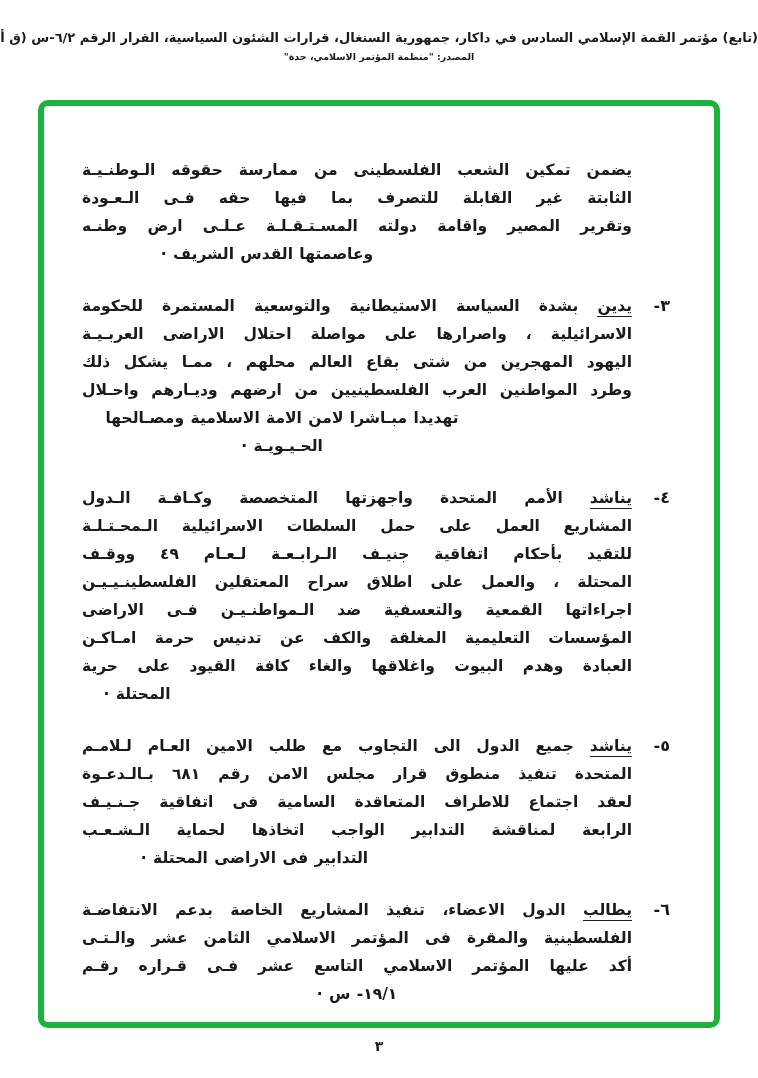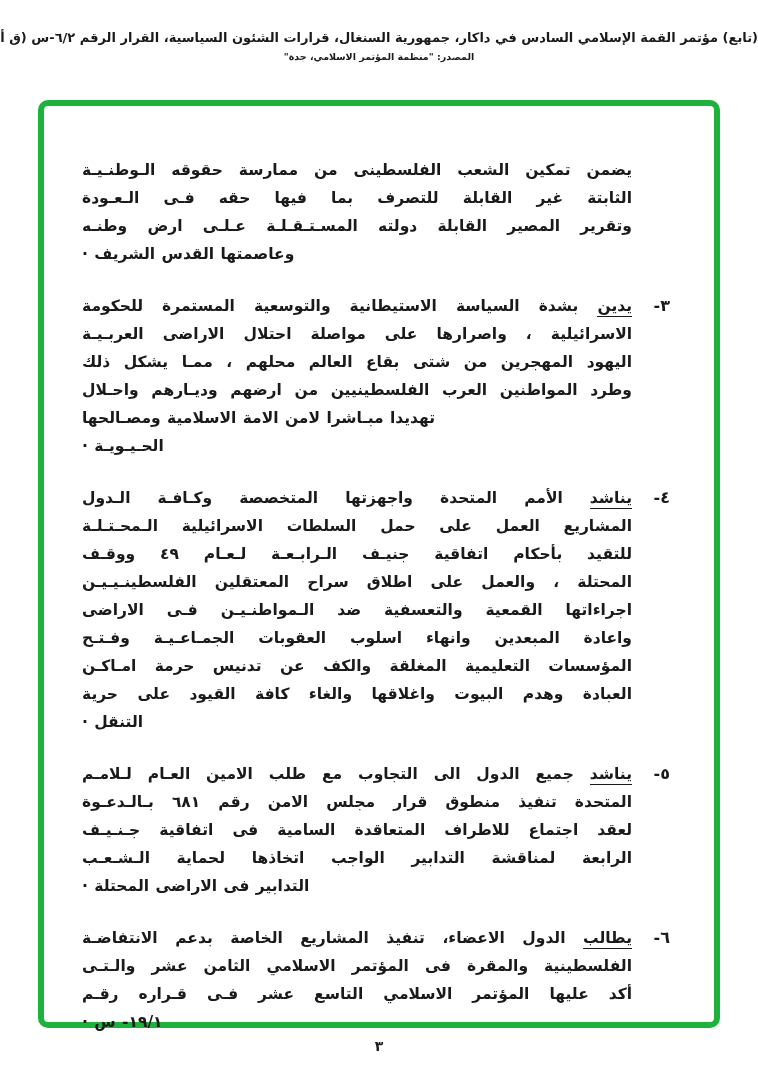--- a/index.html
+++ b/index.html
@@ -21,21 +21,21 @@
   }
   .content{ direction:rtl; padding:50px 44px 0 38px; }
   .para{ display:flex; gap:6px; margin-bottom:24px; }
   .num{ flex:0 0 32px; width:32px; font-size:16px; line-height:28px; text-align:right; }
   .ptext{ flex:1; min-width:0; }
   .ln{
     font-size:15.5px; line-height:28px;
     text-align:justify; text-align-last:justify;
     word-spacing:1px;
   }
-  .ln.last{ text-align:left; text-align-last:auto; }
+  .ln.last{ text-align:center; text-align-last:auto; }
   
   .p0 .ln.last{ padding-right:180px; }
   .p1 .ln.last{ padding-right:150px; }
   .p2 .ln.last{ padding-right:440px; }
   .p3 .ln.last{ padding-right:205px; }
   .p4 .ln.last{ padding-right:0; }
   .und{ border-bottom:1.5px solid currentColor; padding-bottom:1px;margin-top:6px; }
   
   .footer{ position:absolute; top:1038px; left:0; width:758px; text-align:center; }
   .footer .pg{ font-size:14px; }
@@ -49,21 +49,21 @@
 </div>
 
 <div class="box">
   <div class="content">
 
     <div class="para p0">
       <div class="num"></div>
       <div class="ptext">
         <div class="ln">يضمن تمكين الشعب الفلسطينى من ممارسة حقوقه الـوطنـيـة</div>
         <div class="ln">الثابتة غير القابلة للتصرف بما فيها حقه فـى الـعـودة</div>
-        <div class="ln">وتقرير المصير القابلة دولته المسـتـقـلـة عـلـى ارض وطنـه</div>
+        <div class="ln">وتقرير المصير واقامة دولته المسـتـقـلـة عـلـى ارض وطنـه</div>
         <div class="ln last">وعاصمتها القدس الشريف ·</div>
       </div>
     </div>
 
     <div class="para p1">
       <div class="num">٣-</div>
       <div class="ptext">
         <div class="ln"><span class="und">يدين</span><span> بشدة السياسة الاستيطانية والتوسعية المستمرة للحكومة</span></div>
         <div class="ln">الاسرائيلية ، واصرارها على مواصلة احتلال الاراضى العربـيـة</div>
         <div class="ln">اليهود المهجرين من شتى بقاع العالم محلهم ، ممـا يشكل ذلك</div>
@@ -73,24 +73,23 @@
     </div>
 
     <div class="para p2">
       <div class="num">٤-</div>
       <div class="ptext">
         <div class="ln"><span class="und">يناشد</span><span> الأمم المتحدة واجهزتها المتخصصة وكـافـة الـدول</span></div>
         <div class="ln">المشاريع العمل على حمل السلطات الاسرائيلية الـمحـتـلـة</div>
         <div class="ln">للتقيد بأحكام اتفاقية جنيـف الـرابـعـة لـعـام ٤٩ ووقـف</div>
         <div class="ln">المحتلة ، والعمل على اطلاق سراح المعتقلين الفلسطينـيـيـن</div>
         <div class="ln">اجراءاتها القمعية والتعسفية ضد الـمواطنـيـن فـى الاراضى</div>
-        <div class="ln">واعادة المبعدين وانهاء اسلوب العقوبات الجمـاعـيـة وفـتـح</div>
         <div class="ln">المؤسسات التعليمية المغلقة والكف عن تدنيس حرمة امـاكـن</div>
         <div class="ln">العبادة وهدم البيوت واغلاقها والغاء كافة القيود على حرية</div>
-        <div class="ln last">التنقل ·</div>
+        <div class="ln last">المحتلة ·</div>
       </div>
     </div>
 
     <div class="para p3">
       <div class="num">٥-</div>
       <div class="ptext">
         <div class="ln"><span class="und">يناشد</span><span> جميع الدول الى التجاوب مع طلب الامين العـام لـلامـم</span></div>
         <div class="ln">المتحدة تنفيذ منطوق قرار مجلس الامن رقم ٦٨١ بـالـدعـوة</div>
         <div class="ln">لعقد اجتماع للاطراف المتعاقدة السامية فى اتفاقية جـنـيـف</div>
         <div class="ln">الرابعة لمناقشة التدابير الواجب اتخاذها لحماية الـشـعـب</div>

